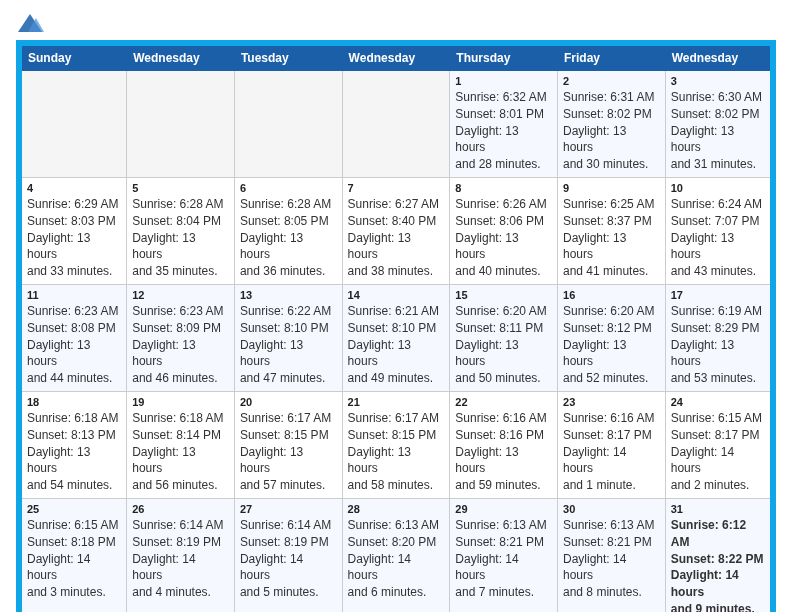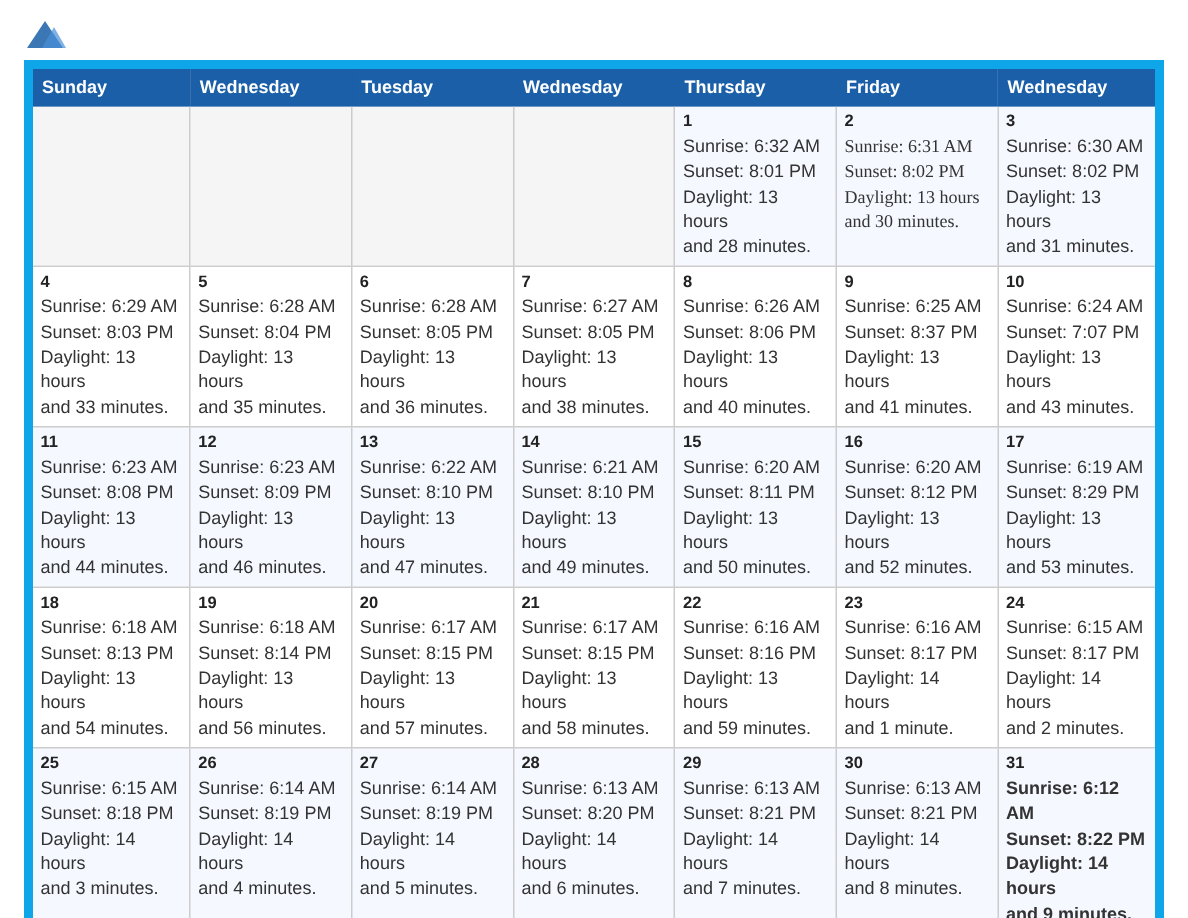--- a/index.html
+++ b/index.html
@@ -145,21 +145,21 @@
           <td class="empty-cell"></td>
           <td>
             <span class="day-number">1</span>
             <div class="day-info" style="white-space: pre-line;">Sunrise: 6:32 AM
 Sunset: 8:01 PM
 Daylight: 13 hours
 and 28 minutes.</div>
           </td>
           <td>
             <span class="day-number">2</span>
-            <div class="day-info" style="white-space: pre-line; font-family: Liberation Serif, serif;">Sunrise: 6:31 AM
+            <div class="day-info" style="white-space: pre-line;">Sunrise: 6:31 AM
 Sunset: 8:02 PM
 Daylight: 13 hours
 and 30 minutes.</div>
           </td>
           <td>
             <span class="day-number">3</span>
             <div class="day-info" style="white-space: pre-line;">Sunrise: 6:30 AM
 Sunset: 8:02 PM
 Daylight: 13 hours
 and 31 minutes.</div>
@@ -183,21 +183,21 @@
           <td>
             <span class="day-number">6</span>
             <div class="day-info" style="white-space: pre-line;">Sunrise: 6:28 AM
 Sunset: 8:05 PM
 Daylight: 13 hours
 and 36 minutes.</div>
           </td>
           <td>
             <span class="day-number">7</span>
             <div class="day-info" style="white-space: pre-line;">Sunrise: 6:27 AM
-Sunset: 8:05 PM
+Sunset: 8:40 PM
 Daylight: 13 hours
 and 38 minutes.</div>
           </td>
           <td>
             <span class="day-number">8</span>
             <div class="day-info" style="white-space: pre-line;">Sunrise: 6:26 AM
 Sunset: 8:06 PM
 Daylight: 13 hours
 and 40 minutes.</div>
           </td>

